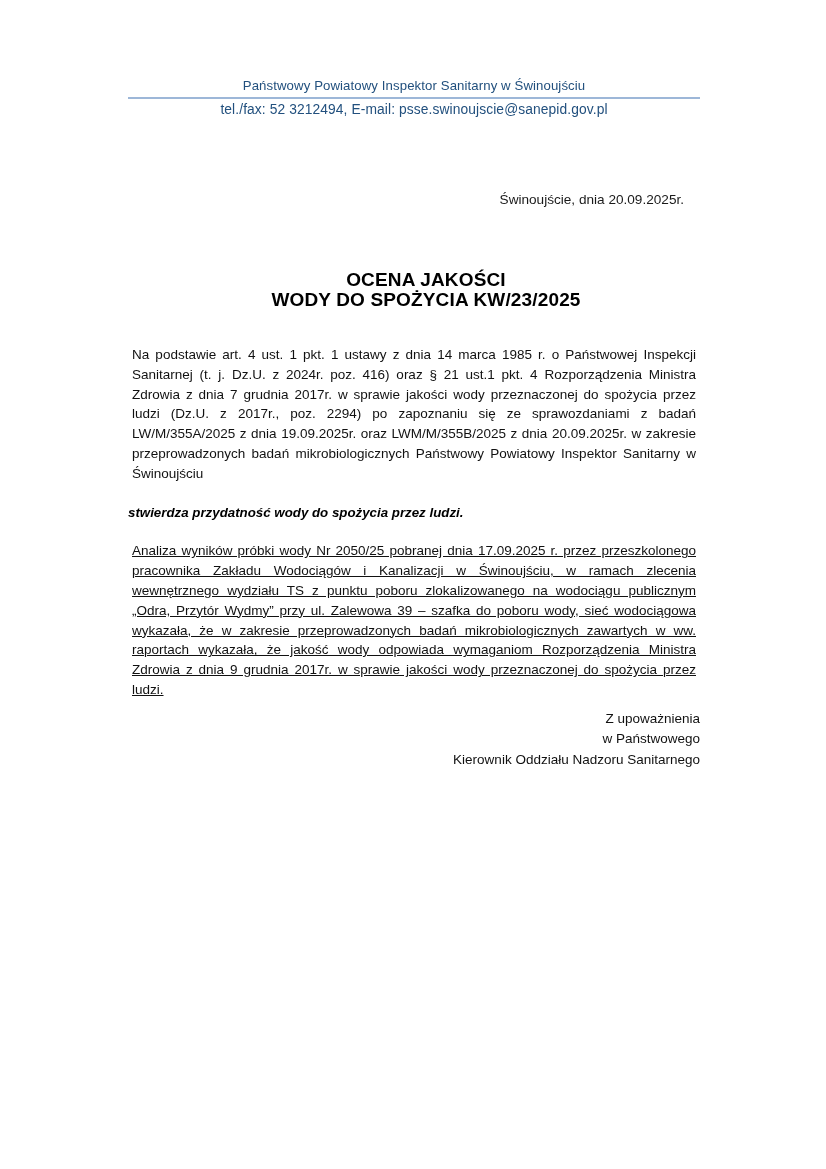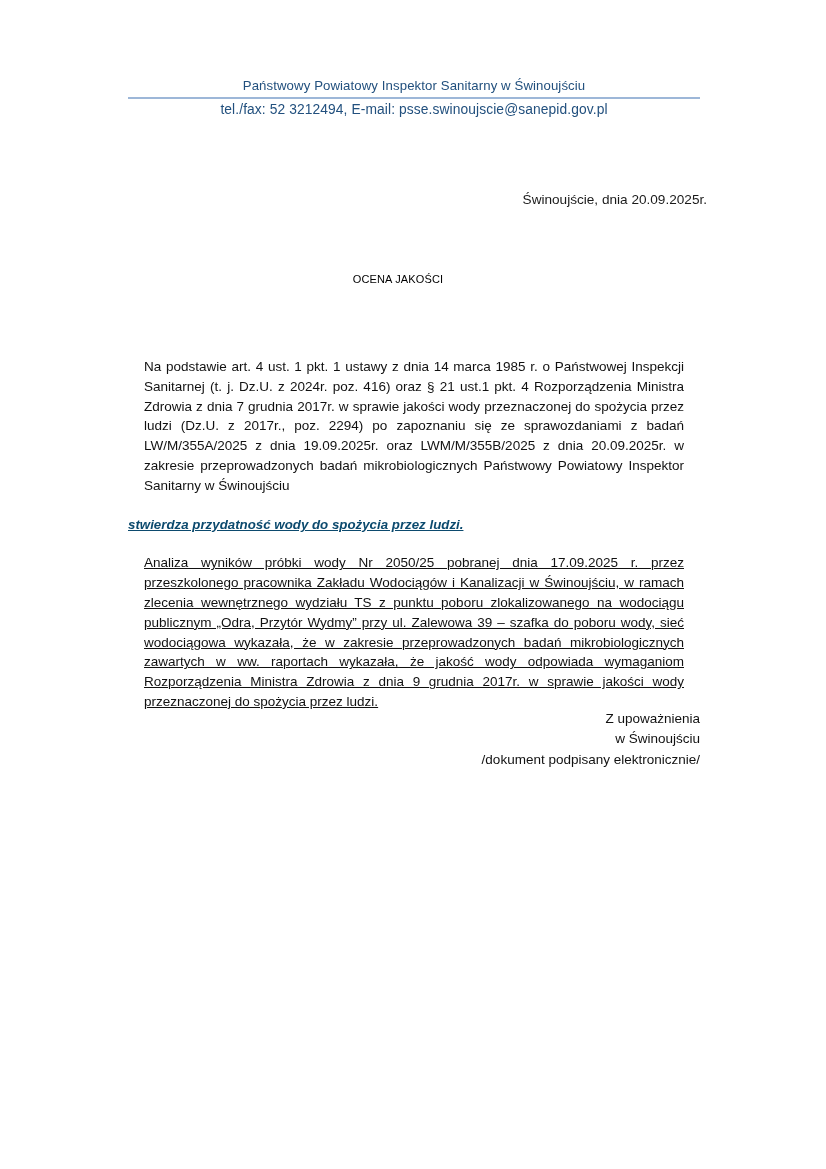--- a/index.html
+++ b/index.html
@@ -46,67 +46,66 @@
     border-top: 2px solid #9db7d8;
     margin: 2px 0 1px 0;
     width: 100%;
   }
   .lh-line-2,
   .lh-line-3 { font-size: 13.8px; line-height: 20px; }
 
   
   .dateline {
     position: absolute;
-    left: 135px;
+    left: 112px;
     top: 192px;
     width: 572px;
     text-align: right;
     font-size: 13.6px;
     color: #1a1a1a;
   }
 
   
   .doc-title {
     position: absolute;
-    left: 112px;
+    left: 140px;
     top: 270px;
     width: 572px;
     text-align: center;
-    font-weight: normal;
-    font-size: 11px;
+    font-weight: bold;
+    font-size: 19px;
     line-height: 19.5px;
     letter-spacing: 0.15px;
     color: #000;
   }
 
   
   .body-block {
     position: absolute;
     left: 128px;
     top: 341px;
     width: 572px;
   }
   .para {
     text-align: justify;
     text-justify: inter-word;
     font-size: 13.5px;
     line-height: 19.8px;
     color: #111111;
-    margin: 16px;
+    margin: 4px;
   }
 
   .statement {
     font-weight: bold;
     font-style: italic;
     font-size: 13.3px;
     line-height: 19.8px;
     margin: 19px 0 0 0;
     text-align: left;
-    color: #0c4a6e;
-    text-decoration: underline;
+    color: #000000;
   }
   .para-2 { margin-top: 19px; text-decoration: underline; }
 
   
   .signature {
     position: absolute;
     left: 128px;
     top: 672px;
     width: 572px;
     text-align: right;
@@ -125,29 +124,30 @@
   <header class="letterhead">
     <div class="lh-line lh-line-1">Państwowy Powiatowy Inspektor Sanitarny w Świnoujściu</div>
     <div class="lh-rule"></div>
     <div class="lh-line lh-line-3">tel./fax: 52 3212494, E-mail: psse.swinoujscie@sanepid.gov.pl</div>
   </header>
 
   <div class="dateline">Świnoujście, dnia 20.09.2025r.</div>
 
   <div class="doc-title">
     <div>OCENA JAKOŚCI</div>
+    <div>WODY DO SPOŻYCIA KW/23/2025</div>
   </div>
 
   <main class="body-block">
     <p class="para para-1">Na podstawie art. 4 ust. 1 pkt. 1 ustawy z dnia 14 marca 1985 r. o Państwowej Inspekcji Sanitarnej (t. j. Dz.U. z 2024r. poz. 416) oraz § 21 ust.1 pkt. 4 Rozporządzenia Ministra Zdrowia z dnia 7 grudnia 2017r. w sprawie jakości wody przeznaczonej do spożycia przez ludzi (Dz.U.  z 2017r., poz.  2294) po zapoznaniu się ze sprawozdaniami z badań LW/M/355A/2025 z dnia 19.09.2025r. oraz LWM/M/355B/2025 z dnia 20.09.2025r. w zakresie przeprowadzonych badań mikrobiologicznych Państwowy Powiatowy Inspektor Sanitarny  w Świnoujściu</p>
 
     <p class="statement">stwierdza przydatność wody do spożycia przez ludzi.</p>
 
     <p class="para para-2">Analiza wyników próbki wody Nr 2050/25 pobranej dnia 17.09.2025 r. przez przeszkolonego pracownika Zakładu Wodociągów i Kanalizacji w Świnoujściu, w ramach zlecenia wewnętrznego wydziału TS z punktu poboru zlokalizowanego na wodociągu publicznym „Odra, Przytór Wydmy” przy ul. Zalewowa 39 – szafka do poboru wody, sieć wodociągowa wykazała, że w zakresie przeprowadzonych badań mikrobiologicznych zawartych w ww. raportach wykazała, że jakość wody odpowiada wymaganiom Rozporządzenia Ministra Zdrowia z dnia 9 grudnia 2017r. w sprawie jakości wody przeznaczonej do spożycia przez ludzi.</p>
   </main>
 
   <footer class="signature">
     <div>Z upoważnienia</div>
-    <div>w Świnoujściu</div>
-    <div>/dokument podpisany elektronicznie/</div>
+    <div>w Państwowego</div>
+    <div>Kierownik Oddziału Nadzoru Sanitarnego</div>
   </footer>
 
 </div>
 
 </body></html>

